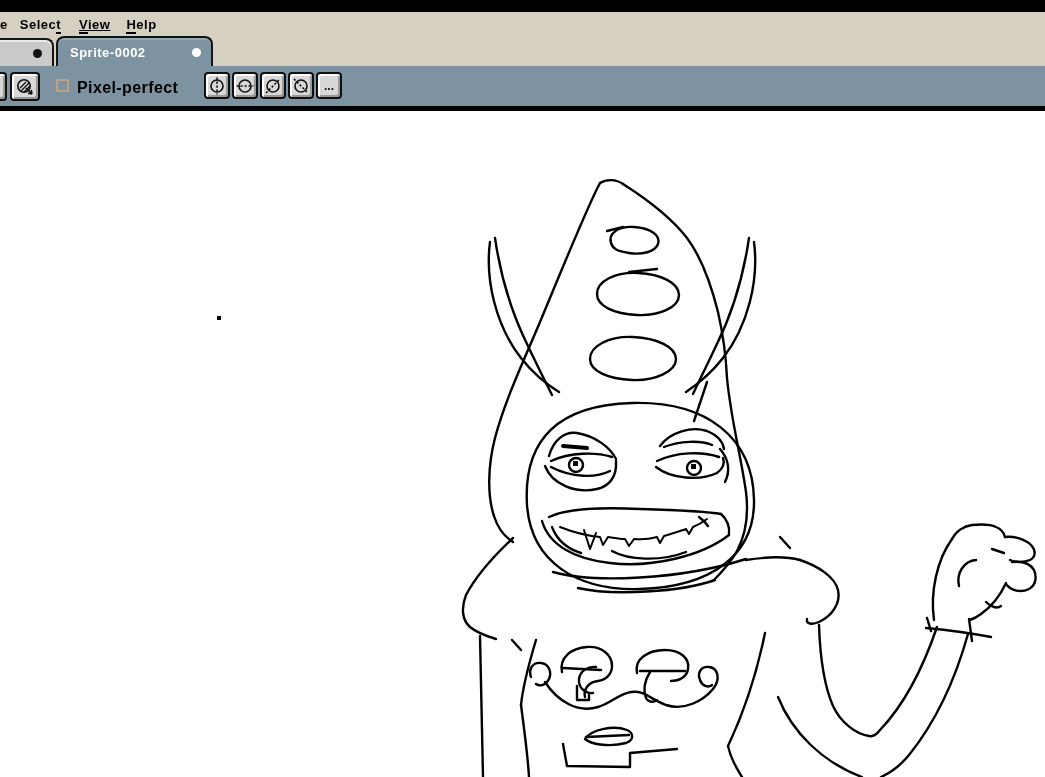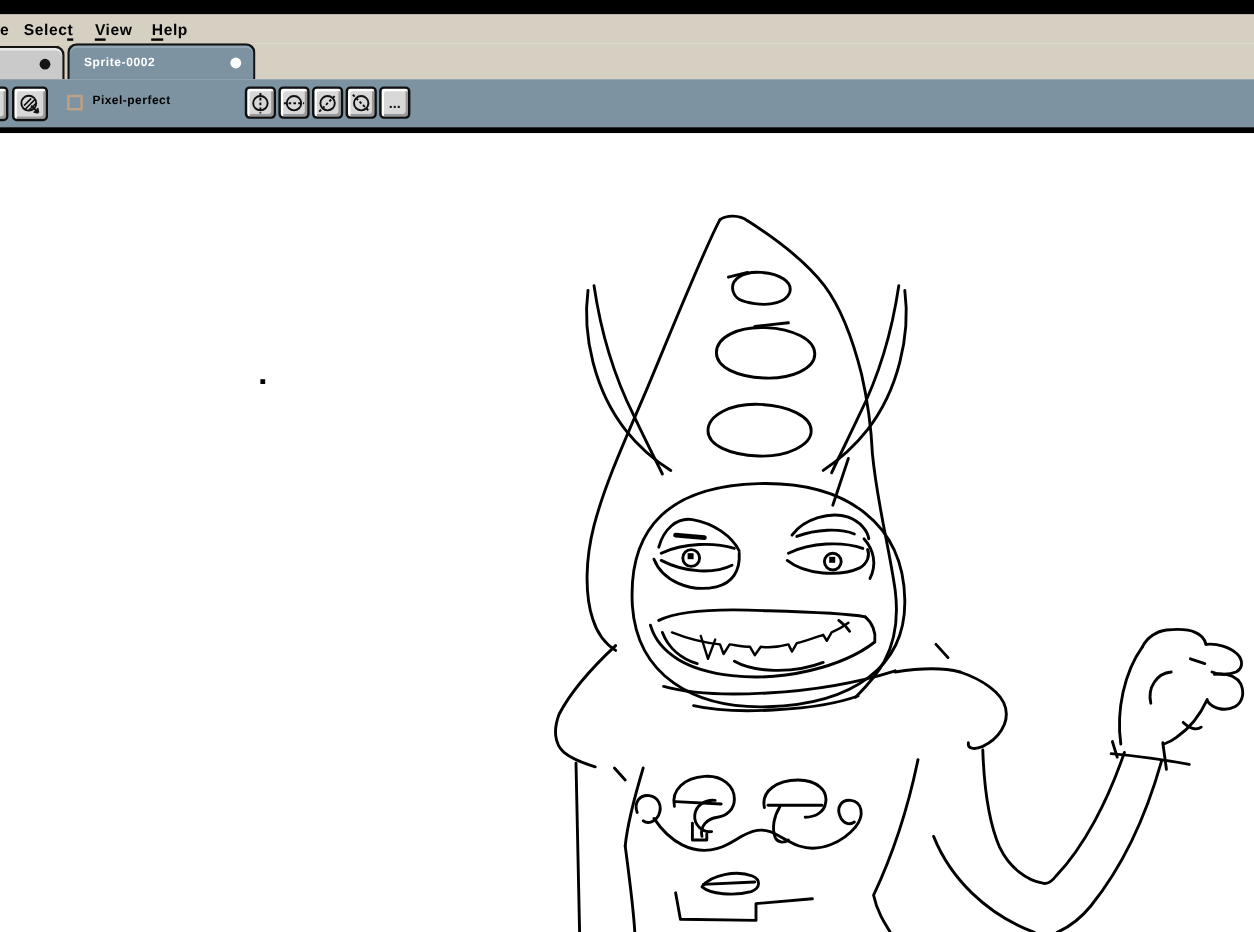--- a/index.html
+++ b/index.html
@@ -4,42 +4,42 @@
 <style>
   html,body{margin:0;padding:0;width:1045px;height:777px;overflow:hidden;
     font-family:"Liberation Sans",sans-serif;background:#fff;}
   .titlebar{position:absolute;left:0;top:0;width:1045px;height:12px;background:#000;}
   .menubar{position:absolute;left:0;top:12px;width:1045px;height:24px;background:#d6d0c2;
     display:flex;align-items:center;}
   .menu-item{font-weight:bold;font-size:13px;color:#000;letter-spacing:.5px;cursor:default;}
   .menu-item .u{border-bottom:2px solid #000;}
   .mi-e{margin-left:0px;}
   .mi-select{margin-left:12px;}
-  .mi-view{margin-left:18px;}
+  .mi-view{margin-left:18px;text-decoration:underline;}
   .mi-help{margin-left:16px;}
   .tabrow{position:absolute;left:0;top:36px;width:1045px;height:30px;background:#d6d0c2;}
   .tab{position:absolute;box-sizing:border-box;border:2px solid #141414;border-bottom:none;
     border-radius:8px 8px 0 0;display:flex;align-items:center;}
   .tab-inactive{left:-18px;top:2px;width:72px;height:28px;background:#cacaca;
     box-shadow:inset 0 2px 0 #e9e9e9;justify-content:flex-end;padding-right:10px;}
   .tab-active{left:56px;top:0;width:157px;height:30px;background:#7d93a2;
     box-shadow:inset 0 2px 0 #93a7b4;padding:0 10px 0 12px;z-index:2;}
-  .tab-active .tab-label{color:#fff;font-weight:bold;font-size:10px;letter-spacing:.5px;flex:1;}
+  .tab-active .tab-label{color:#fff;font-weight:bold;font-size:13px;letter-spacing:.5px;flex:1;}
   .dot{width:9px;height:9px;border-radius:50%;}
   .dot-black{background:#141414;}
   .dot-white{background:#fff;}
   .contextbar{position:absolute;left:0;top:66px;width:1045px;height:40px;background:#7d93a2;}
   .ubutton{position:absolute;box-sizing:border-box;background:#d8d8d8;border:2px solid #101010;
     border-radius:4px;box-shadow:inset 2px 2px 0 #ffffff, inset -2px -2px 0 #999999;
     display:flex;align-items:center;justify-content:center;cursor:pointer;}
   .btn-sliver{left:-8px;top:6px;width:15px;height:29px;}
   .btn-dynamics{left:10px;top:6px;width:30px;height:29px;}
   .checkbox{position:absolute;left:56px;top:13px;width:13px;height:13px;box-sizing:border-box;
     border:2px solid #c2a183;background:transparent;cursor:pointer;}
-  .pp-label{position:absolute;left:77px;top:13px;font-size:10px;font-weight:bold;color:#000;
+  .pp-label{position:absolute;left:77px;top:13px;font-size:16px;font-weight:bold;color:#000;
     letter-spacing:.4px;}
   .sym-group{position:absolute;left:204px;top:6px;display:flex;gap:2px;}
   .sym-btn{position:relative;width:26px;height:27px;box-sizing:border-box;background:#d8d8d8;
     border:2px solid #101010;border-radius:4px;
     box-shadow:inset 2px 2px 0 #ffffff, inset -2px -2px 0 #999999;
     display:flex;align-items:center;justify-content:center;cursor:pointer;
     font-weight:bold;font-size:12px;color:#111;}
   .separator{position:absolute;left:0;top:106px;width:1045px;height:5px;background:#000;}
   .canvas{position:absolute;left:0;top:111px;width:1045px;height:666px;background:#ffffff;}
   .canvas svg{display:block;}

